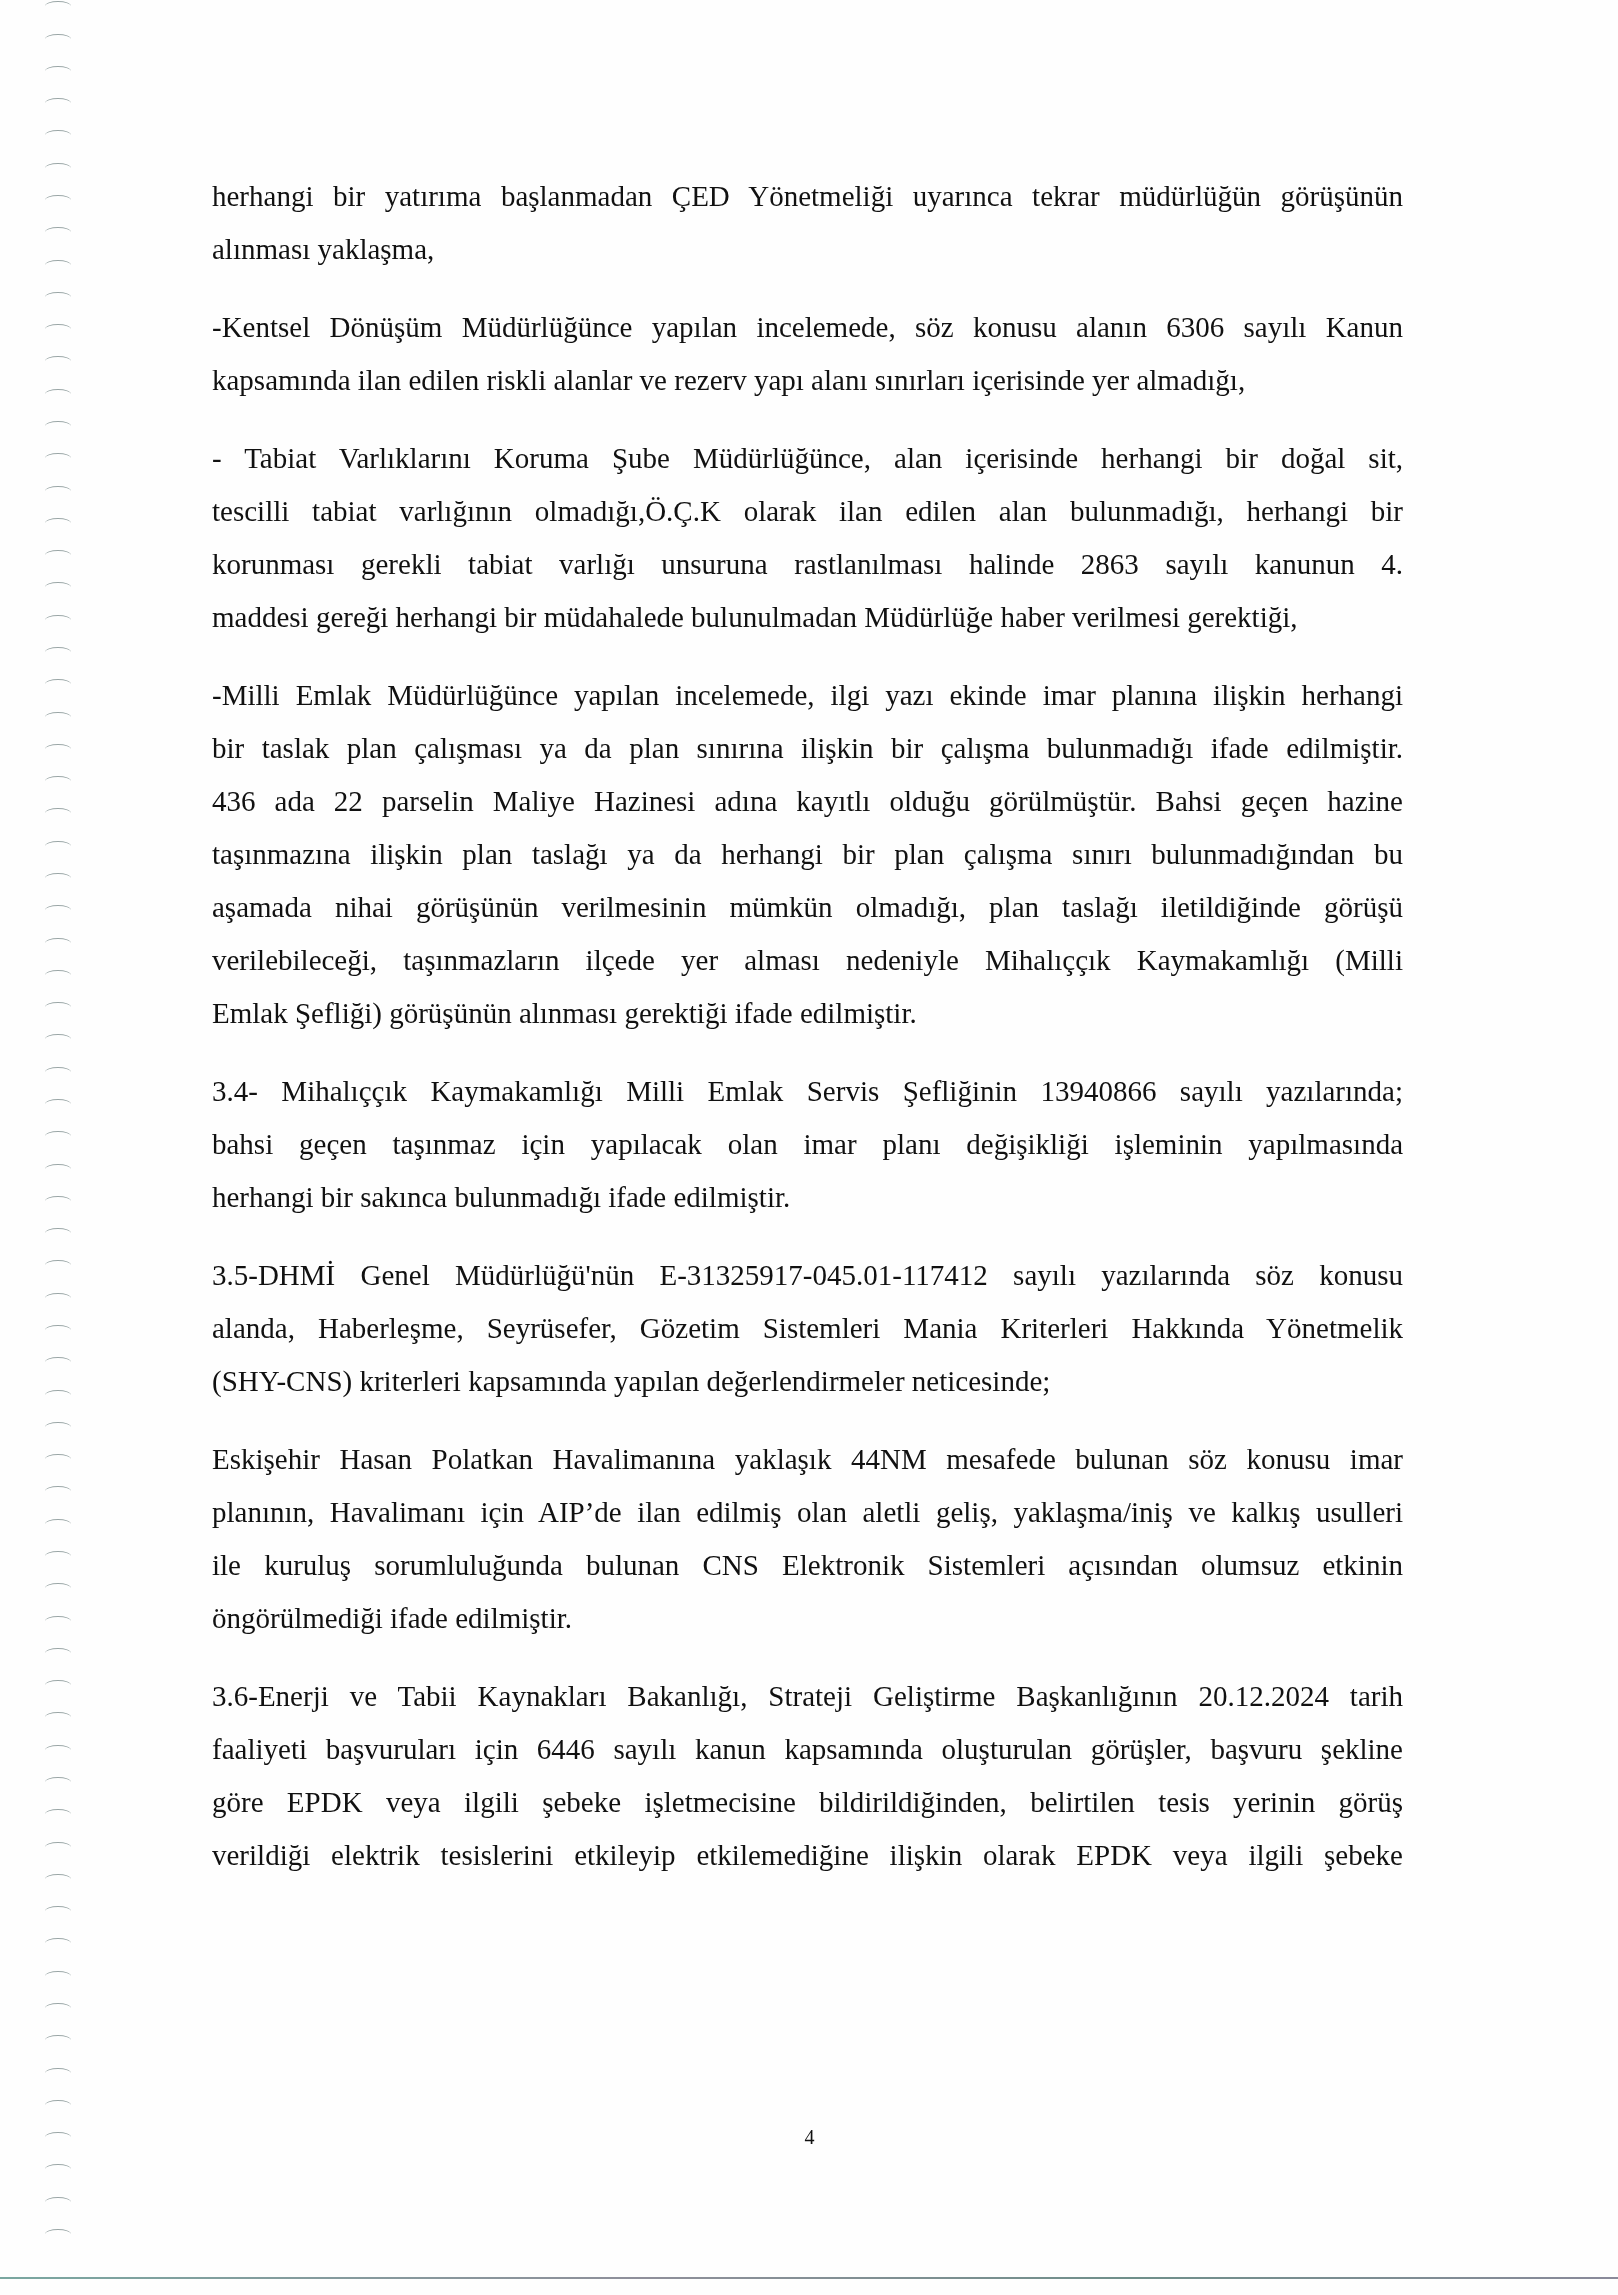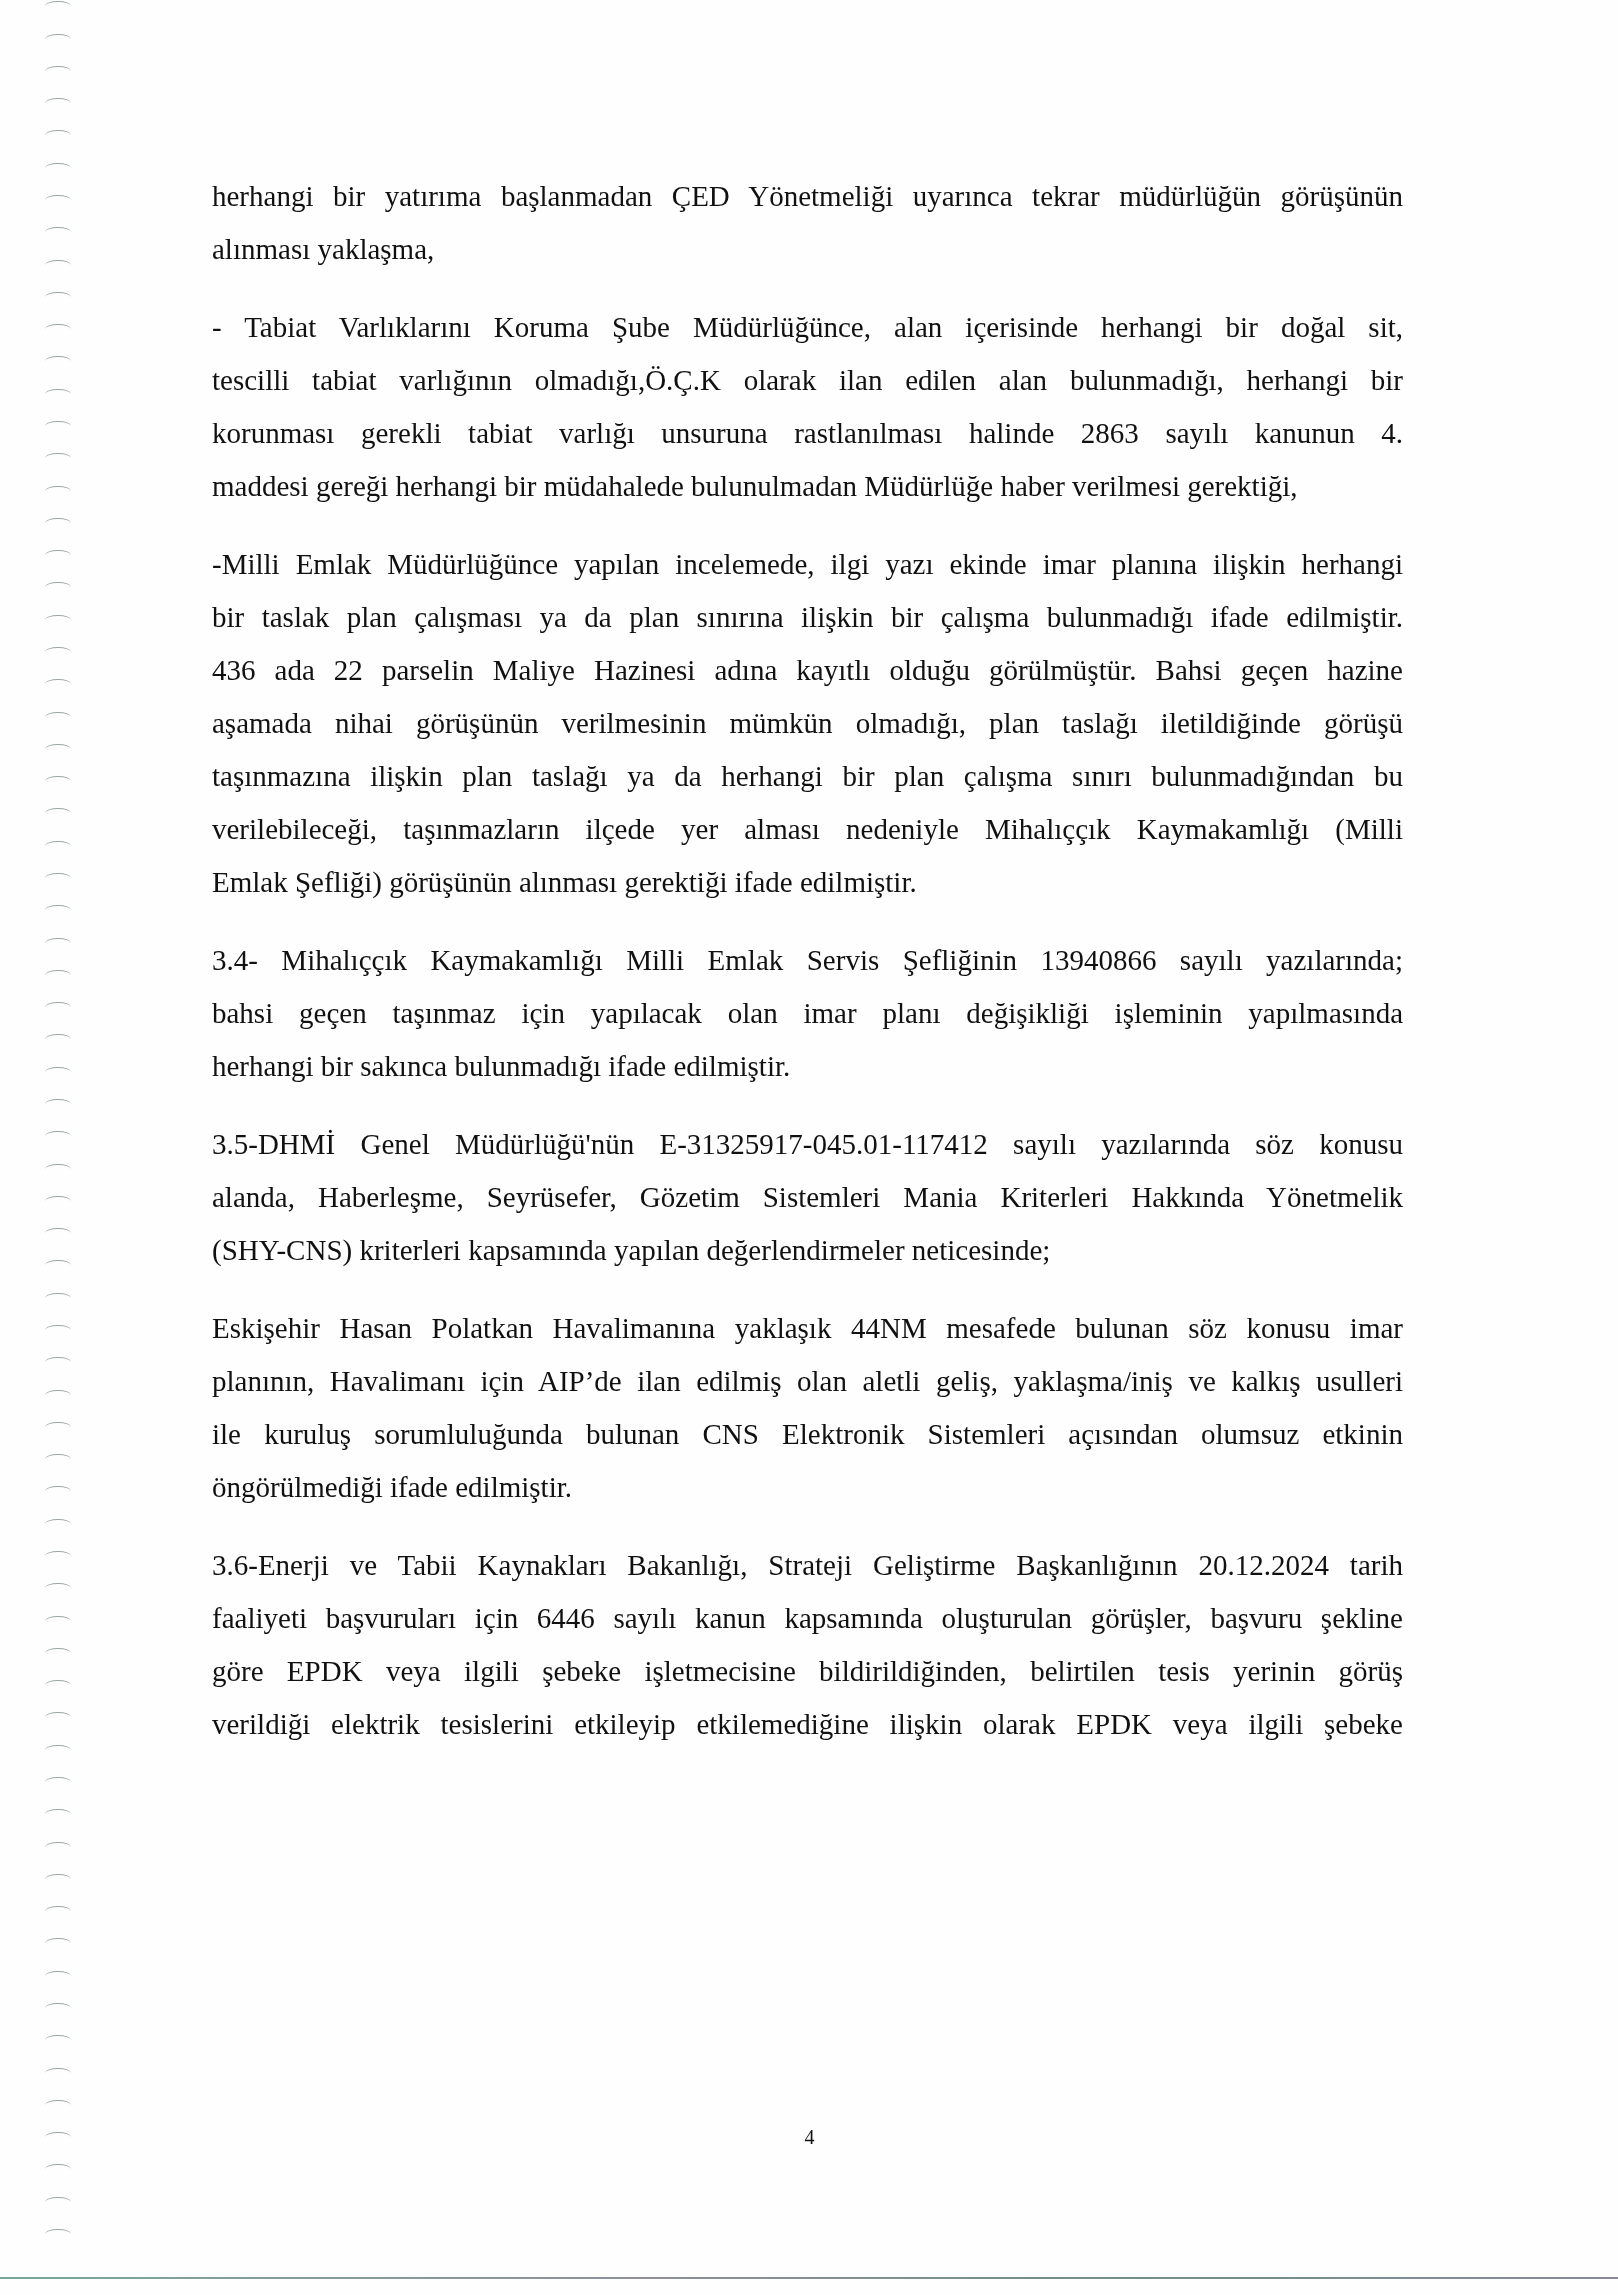--- a/index.html
+++ b/index.html
@@ -113,34 +113,38 @@
       <div class="hole" style="top: 2229px;"></div>
     </div>
 
   <div class="text-block">
 
     <p class="para">
       <span class="line">herhangi bir yatırıma başlanmadan ÇED Yönetmeliği uyarınca tekrar müdürlüğün görüşünün</span>
       <span class="line last">alınması yaklaşma,</span>
     </p>
 
+    <p class="para">
+      <span class="line">-Kentsel Dönüşüm Müdürlüğünce yapılan incelemede, söz konusu alanın 6306 sayılı Kanun</span>
+      <span class="line last">kapsamında ilan edilen riskli alanlar ve rezerv yapı alanı sınırları içerisinde yer almadığı,</span>
+    </p>
 
     <p class="para">
       <span class="line">- Tabiat Varlıklarını Koruma Şube Müdürlüğünce, alan içerisinde herhangi bir doğal sit,</span>
       <span class="line">tescilli tabiat varlığının olmadığı,Ö.Ç.K olarak ilan edilen alan bulunmadığı,  herhangi bir</span>
       <span class="line">korunması gerekli tabiat varlığı unsuruna rastlanılması halinde 2863 sayılı kanunun 4.</span>
       <span class="line last">maddesi gereği herhangi bir müdahalede bulunulmadan Müdürlüğe haber verilmesi gerektiği,</span>
     </p>
 
     <p class="para">
       <span class="line">-Milli Emlak Müdürlüğünce yapılan incelemede, ilgi yazı ekinde imar planına ilişkin herhangi</span>
       <span class="line">bir taslak plan çalışması ya da plan sınırına ilişkin bir çalışma bulunmadığı ifade edilmiştir.</span>
       <span class="line">436 ada 22 parselin Maliye Hazinesi adına kayıtlı olduğu görülmüştür. Bahsi geçen hazine</span>
+      <span class="line">taşınmazına ilişkin plan taslağı ya da herhangi bir plan çalışma sınırı bulunmadığından bu</span>
       <span class="line">aşamada nihai görüşünün verilmesinin mümkün olmadığı, plan taslağı iletildiğinde görüşü</span>
-      <span class="line">taşınmazına ilişkin plan taslağı ya da herhangi bir plan çalışma sınırı bulunmadığından bu</span>
       <span class="line">verilebileceği, taşınmazların ilçede yer alması nedeniyle Mihalıççık Kaymakamlığı (Milli</span>
       <span class="line last">Emlak Şefliği) görüşünün alınması gerektiği ifade edilmiştir.</span>
     </p>
 
     <p class="para">
       <span class="line">
         <span class="num">3.4-</span><span> Mihalıççık Kaymakamlığı Milli Emlak Servis Şefliğinin 13940866 sayılı yazılarında;</span>
       </span>
       <span class="line">bahsi geçen taşınmaz için yapılacak olan imar planı değişikliği işleminin yapılmasında</span>
       <span class="line last">herhangi bir sakınca bulunmadığı ifade edilmiştir.</span>

